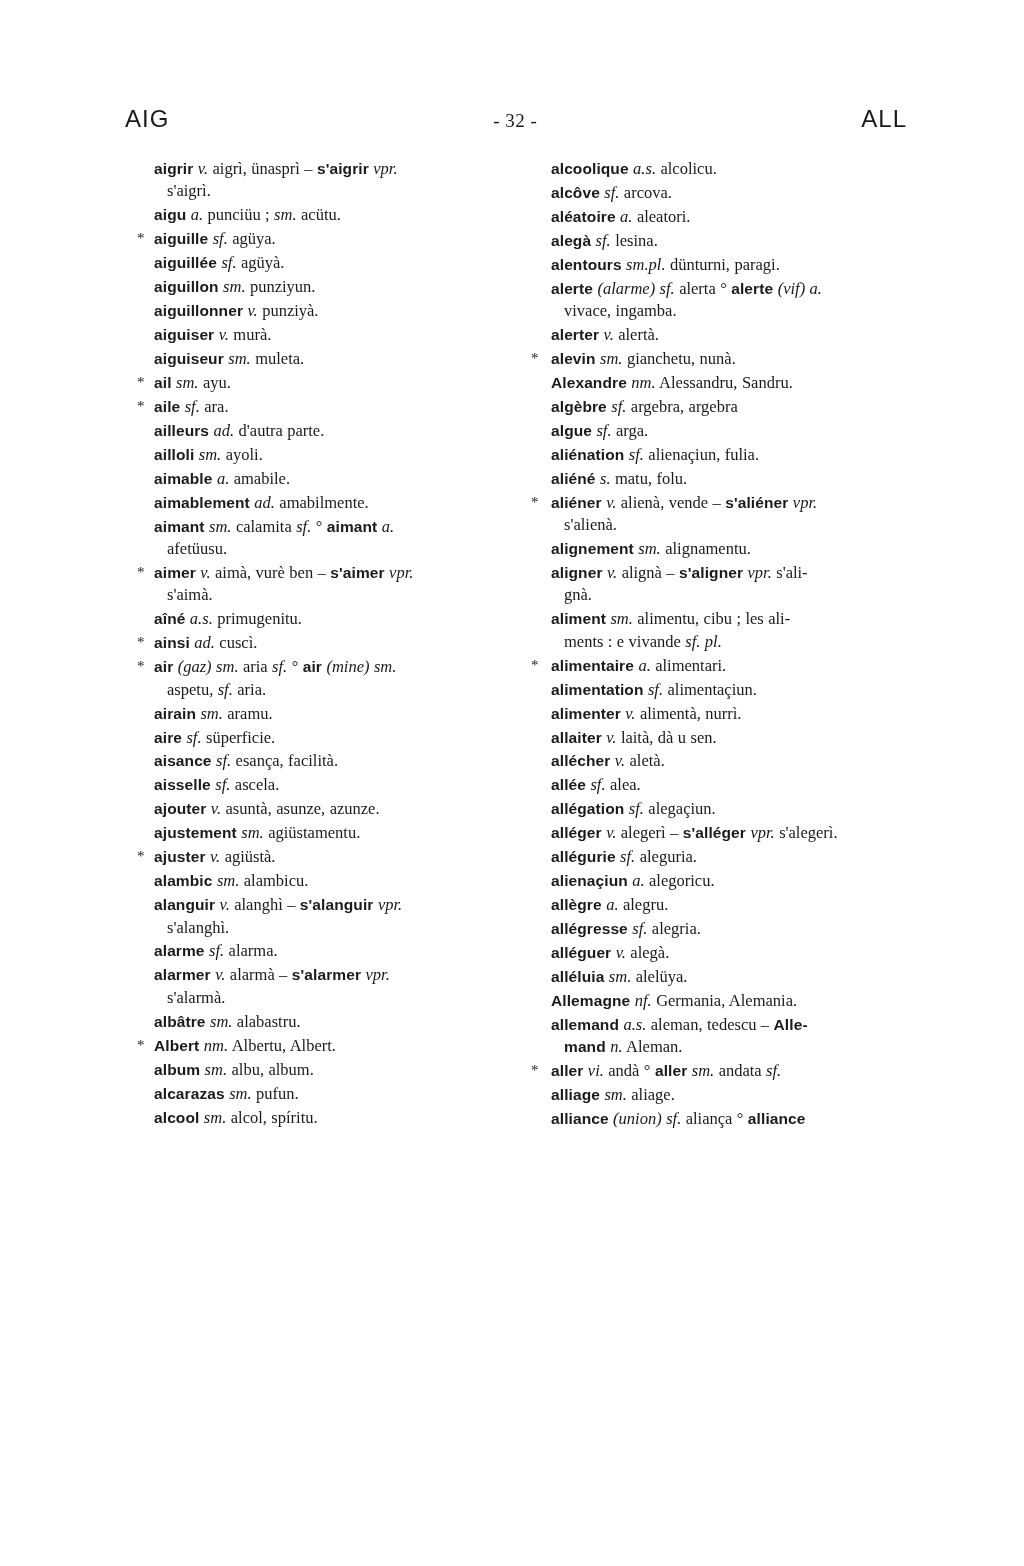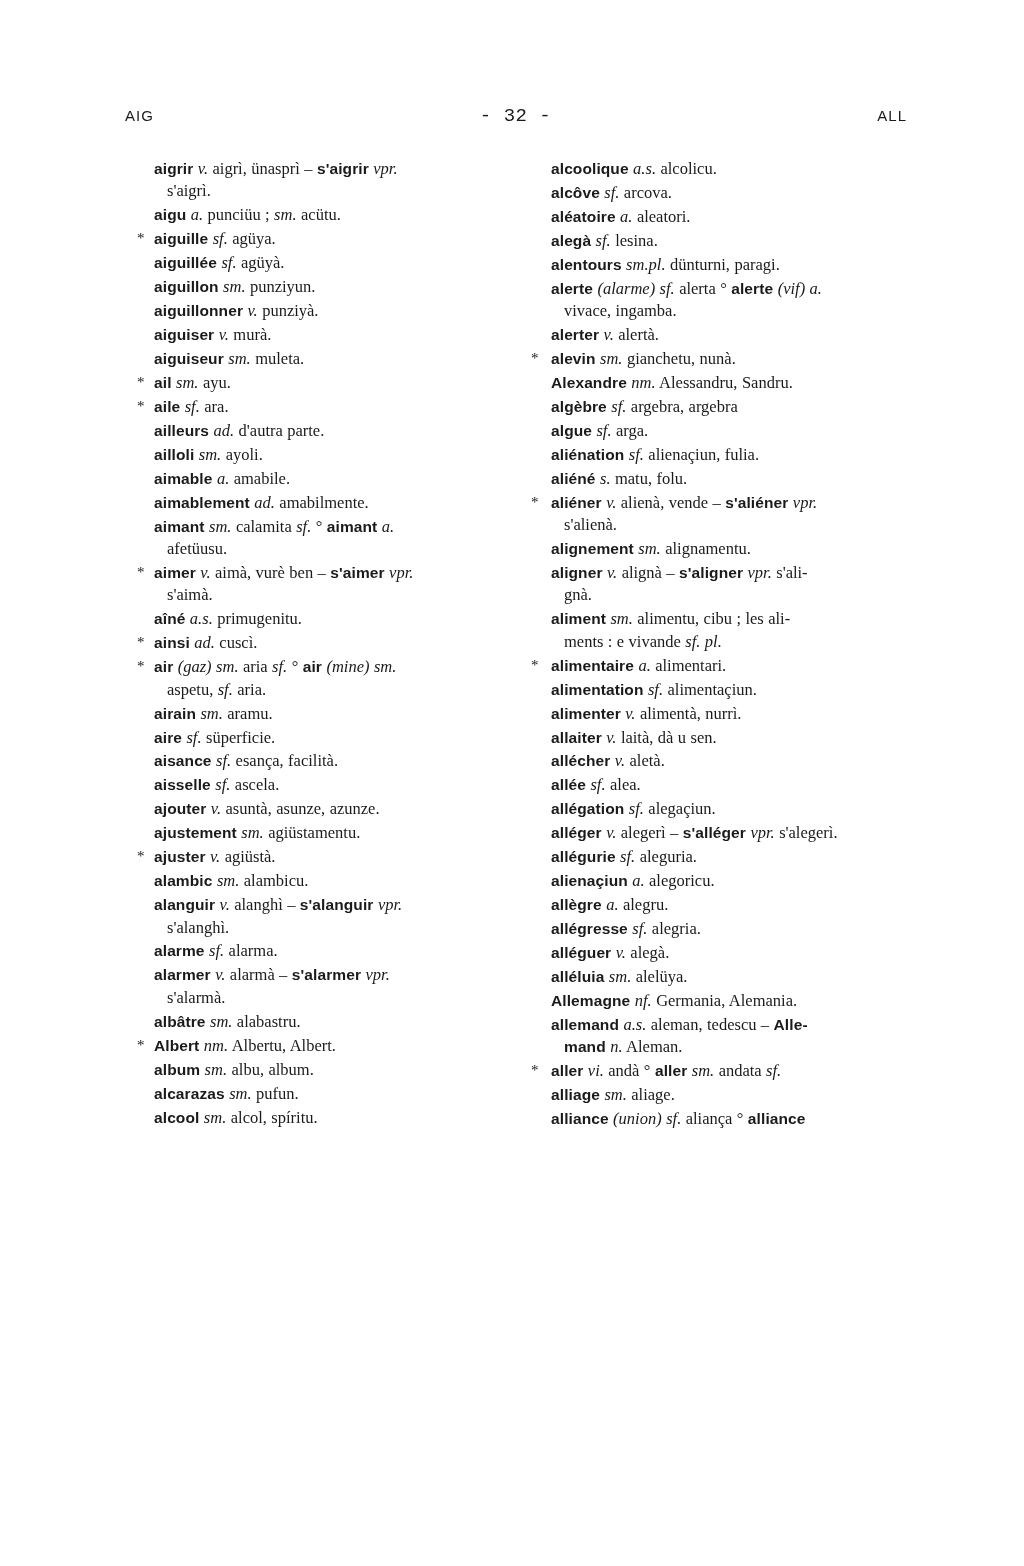--- a/index.html
+++ b/index.html
@@ -28,26 +28,26 @@
     width: 782px;
     display: flex;
     align-items: baseline;
     justify-content: space-between;
     font-size: 21px;
     letter-spacing: 0.5px;
   }
   .header .hdr-left,
   .header .hdr-right {
     font-family: "Liberation Sans", sans-serif;
-    font-size: 15px;
+    font-size: 24px;
     letter-spacing: 1px;
   }
   .header .hdr-center {
     font-size: 19px;
-    font-family: Liberation Mono, monospace;
+    font-family: Liberation Serif, serif;
   }
   .columns {
     position: absolute;
     left: 137px;
     top: 158px;
     width: 770px;
     display: flex;
     gap: 28px;
   }
   .col {

